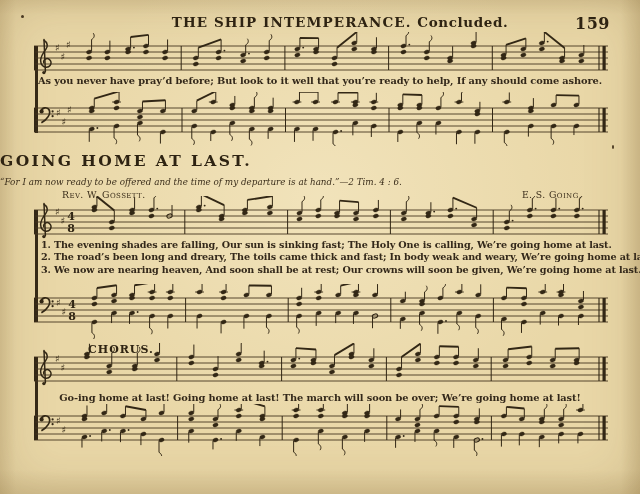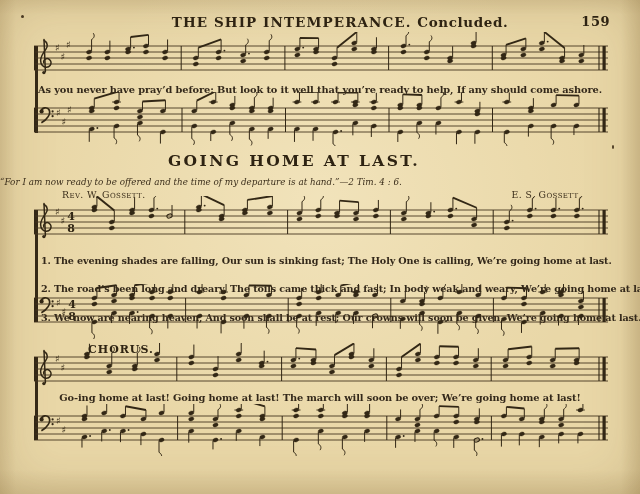--- a/index.html
+++ b/index.html
@@ -11,33 +11,33 @@
       radial-gradient(ellipse at 50% 40%, rgba(255,246,218,0.38), rgba(255,246,218,0) 62%),
       linear-gradient(to right, rgba(120,90,40,0.14), rgba(0,0,0,0) 2.5%, rgba(0,0,0,0) 97%, rgba(120,90,40,0.18)),
       linear-gradient(to bottom, rgba(120,90,40,0.10), rgba(0,0,0,0) 3%, rgba(0,0,0,0) 95%, rgba(120,90,40,0.14));
     box-shadow: inset 0 0 55px rgba(110,80,30,0.22);
     color:#2e2312;
   }
   .abs{position:absolute;}
   .header-row{top:14px;left:0;width:640px;text-align:center;font-weight:bold;
     font-size:13.5px;letter-spacing:1.1px;white-space:nowrap;padding-left:20px;}
   .header-sub{font-weight:bold;letter-spacing:0.6px;}
-  .page-number{top:14px;right:30px;font-size:13px;font-weight:bold;letter-spacing:0.5px;}
+  .page-number{top:14px;right:30px;font-size:16px;font-weight:bold;letter-spacing:0.5px;}
   .lyric-line{left:20px;width:600px;text-align:center;font-weight:bold;
     font-size:9.8px;white-space:nowrap;letter-spacing:-0.1px;color:#33281a;}
-  .song-title{top:151px;left:0;width:588px;text-align:center;font-weight:bold;
+  .song-title{top:151px;left:0;width:588px;font-weight:bold;
     font-size:15.5px;letter-spacing:2.4px;white-space:nowrap;}
   .scripture{top:177px;left:0;width:640px;text-align:left;font-style:italic;
     font-size:8.8px;white-space:nowrap;color:#3a2d1a;}
   .credit{top:188.5px;font-variant:small-caps;font-size:9.3px;letter-spacing:0.4px;color:#3a2d1a;}
   .credit-author{left:62px;text-align:right;}
   .credit-composer{right:58px;}
   .verses{top:239px;left:41px;width:566px;}
   .verse-line{font-weight:bold;font-size:9.6px;line-height:12.3px;
-    white-space:nowrap;letter-spacing:-0.12px;color:#33281a;margin-top:16px;}
+    white-space:nowrap;letter-spacing:-0.12px;color:#33281a;}
   .chorus-label{top:343px;left:88px;font-weight:bold;font-size:11px;
     letter-spacing:1px;color:#2e2312;}
   .system-barline{width:2.6px;background:#35291655;background:#352916;left:35px;}
   .staff-svg{left:34px;pointer-events:none;}
   .speck{border-radius:50%;background:#4a3a22;}
 </style>
 </head>
 <body>
 
 <div class="page">
@@ -154,21 +154,21 @@
       <circle cx="513.6594626741139" cy="9.6" r="0.95" fill="#322715"></circle>
       <ellipse cx="528.0665835344544" cy="26" rx="2.7" ry="1.9" transform="rotate(-18 528.0665835344544 26)" fill="#322715" stroke="#322715" stroke-width="0.4"></ellipse>
       <ellipse cx="528.0665835344544" cy="29" rx="2.7" ry="1.9" transform="rotate(-18 528.0665835344544 29)" fill="#322715" stroke="#322715" stroke-width="0.4"></ellipse>
       <line x1="530.5665835344544" y1="25" x2="530.5665835344544" y2="15.984873567707837" stroke="#322715" stroke-width="1"></line>
       <ellipse cx="547.3378221104888" cy="23" rx="2.7" ry="1.9" transform="rotate(-18 547.3378221104888 23)" fill="#322715" stroke="#322715" stroke-width="0.4"></ellipse>
       <ellipse cx="547.3378221104888" cy="29" rx="2.7" ry="1.9" transform="rotate(-18 547.3378221104888 29)" fill="#322715" stroke="#322715" stroke-width="0.4"></ellipse>
       <line x1="549.8378221104888" y1="22" x2="549.8378221104888" y2="12.997584867756814" stroke="#322715" stroke-width="1"></line>
       <line x1="472.07527111342387" y1="12.786007159389555" x2="491.8539498643881" y2="6.324345532339066" stroke="#322715" stroke-width="1.9"></line>
       <line x1="510.3594626741139" y1="-0.142762647010386" x2="530.5665835344544" y2="15.984873567707837" stroke="#322715" stroke-width="1.9"></line>
     </svg>
-  <div class="abs lyric-line" style="top:75px;margin-top:9px;">As you never have pray’d before; But look to it well that you’re ready to help, If any should come ashore.</div>
+  <div class="abs lyric-line" style="top:75px;">As you never have pray’d before; But look to it well that you’re ready to help, If any should come ashore.</div>
   <svg class="abs staff-svg" style="top:92px;" width="574" height="54">
       <line x1="0" y1="16" x2="574" y2="16" stroke="#46361f" stroke-width="0.9"></line>
       <line x1="0" y1="22" x2="574" y2="22" stroke="#46361f" stroke-width="0.9"></line>
       <line x1="0" y1="28" x2="574" y2="28" stroke="#46361f" stroke-width="0.9"></line>
       <line x1="0" y1="34" x2="574" y2="34" stroke="#46361f" stroke-width="0.9"></line>
       <line x1="0" y1="40" x2="574" y2="40" stroke="#46361f" stroke-width="0.9"></line>
       <rect x="0" y="16" width="1.4" height="24" fill="#322715"></rect>
       <g transform="translate(6 16)">
         <circle cx="1.6" cy="3.4" r="2.1" fill="#322715"></circle>
         <path d="M1.6,3.4 C1.2,-0.6 7.4,-1.6 9.2,2 C11,5.8 7.2,11.6 1.4,14.8" fill="none" stroke="#322715" stroke-width="1.7"></path>
@@ -316,21 +316,21 @@
       <ellipse cx="542.4377364606427" cy="13" rx="2.7" ry="1.9" transform="rotate(-18 542.4377364606427 13)" fill="#322715" stroke="#322715" stroke-width="0.4"></ellipse>
       <line x1="544.9377364606427" y1="12" x2="544.9377364606427" y2="3.6342902230098844" stroke="#322715" stroke-width="1"></line>
       <ellipse cx="542.4377364606427" cy="34" rx="2.7" ry="1.9" transform="rotate(-18 542.4377364606427 34)" fill="#322715" stroke="#322715" stroke-width="0.4"></ellipse>
       <line x1="539.9377364606427" y1="35" x2="539.9377364606427" y2="43.03794160299003" stroke="#322715" stroke-width="1"></line>
       <line x1="522.1108863087455" y1="3.080346322618425" x2="544.9377364606427" y2="3.6342902230098844" stroke="#322715" stroke-width="1.9"></line>
     </svg>
 
   <div class="abs song-title">GOING HOME AT LAST.</div>
   <div class="abs scripture">“For I am now ready to be offered and the time of my departure is at hand.”—2 Tim. 4 : 6.</div>
   <div class="abs credit credit-author">Rev. W. Gossett.</div>
-  <div class="abs credit credit-composer">E. S. Gossett.</div>
+  <div class="abs credit credit-composer">E. S. Going.</div>
 
   <div class="abs system-barline" style="top:210px;height:112px;"></div>
   <svg class="abs staff-svg" style="top:196px;" width="574" height="50">
       <line x1="0" y1="14" x2="574" y2="14" stroke="#46361f" stroke-width="0.9"></line>
       <line x1="0" y1="20" x2="574" y2="20" stroke="#46361f" stroke-width="0.9"></line>
       <line x1="0" y1="26" x2="574" y2="26" stroke="#46361f" stroke-width="0.9"></line>
       <line x1="0" y1="32" x2="574" y2="32" stroke="#46361f" stroke-width="0.9"></line>
       <line x1="0" y1="38" x2="574" y2="38" stroke="#46361f" stroke-width="0.9"></line>
       <rect x="0" y="14" width="1.4" height="24" fill="#322715"></rect>
       <g transform="translate(6 14)" fill="none" stroke="#322715" stroke-width="1.5" stroke-linecap="round">

